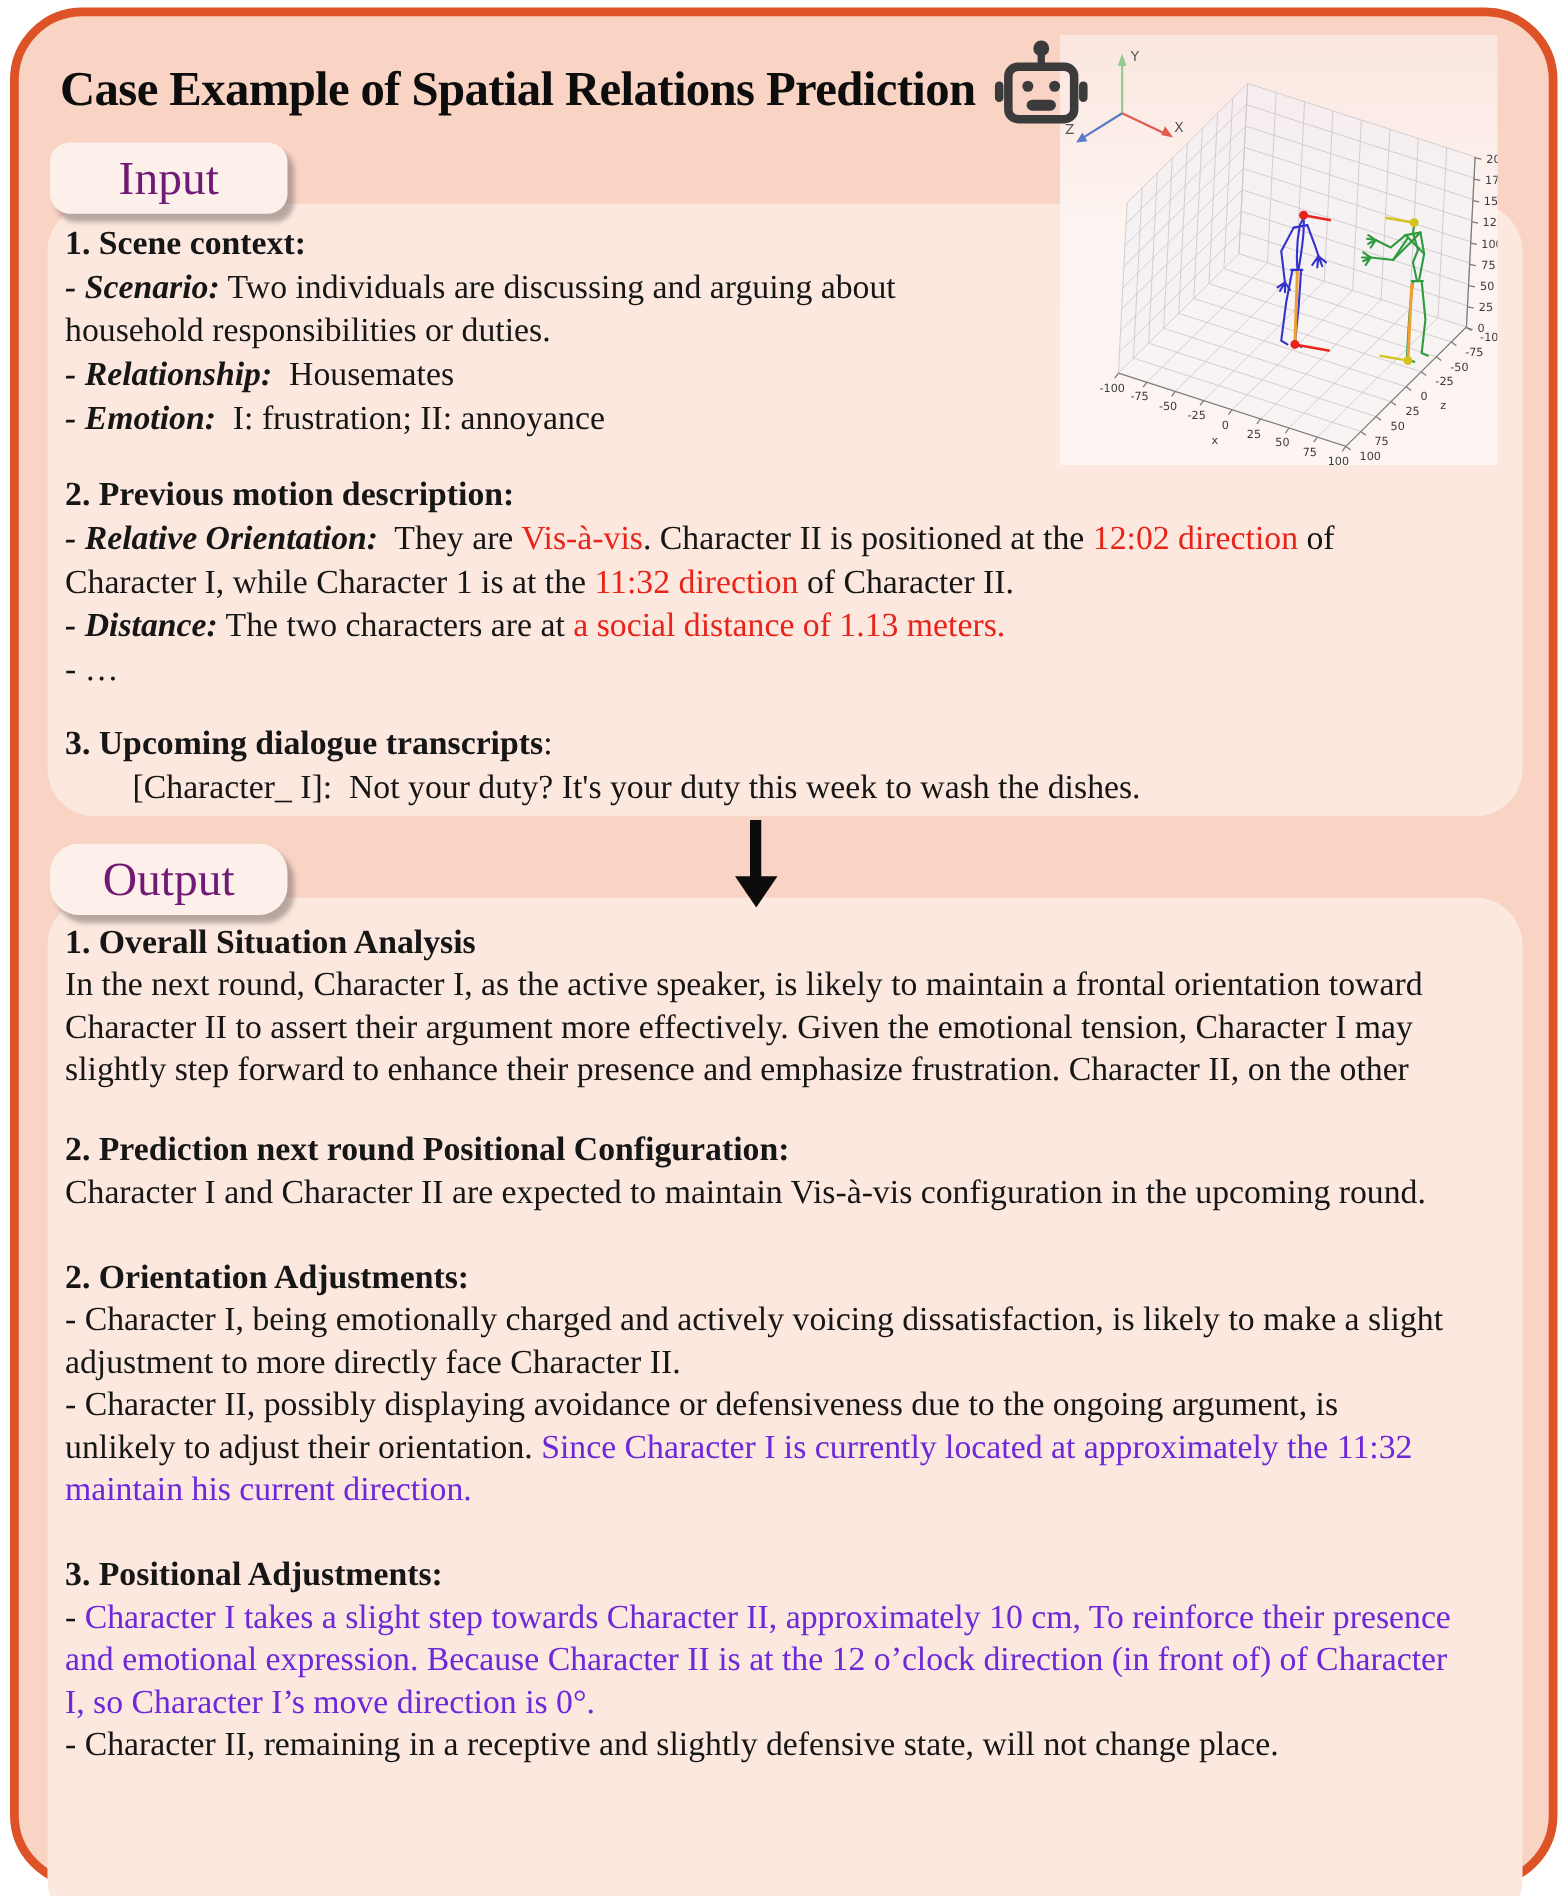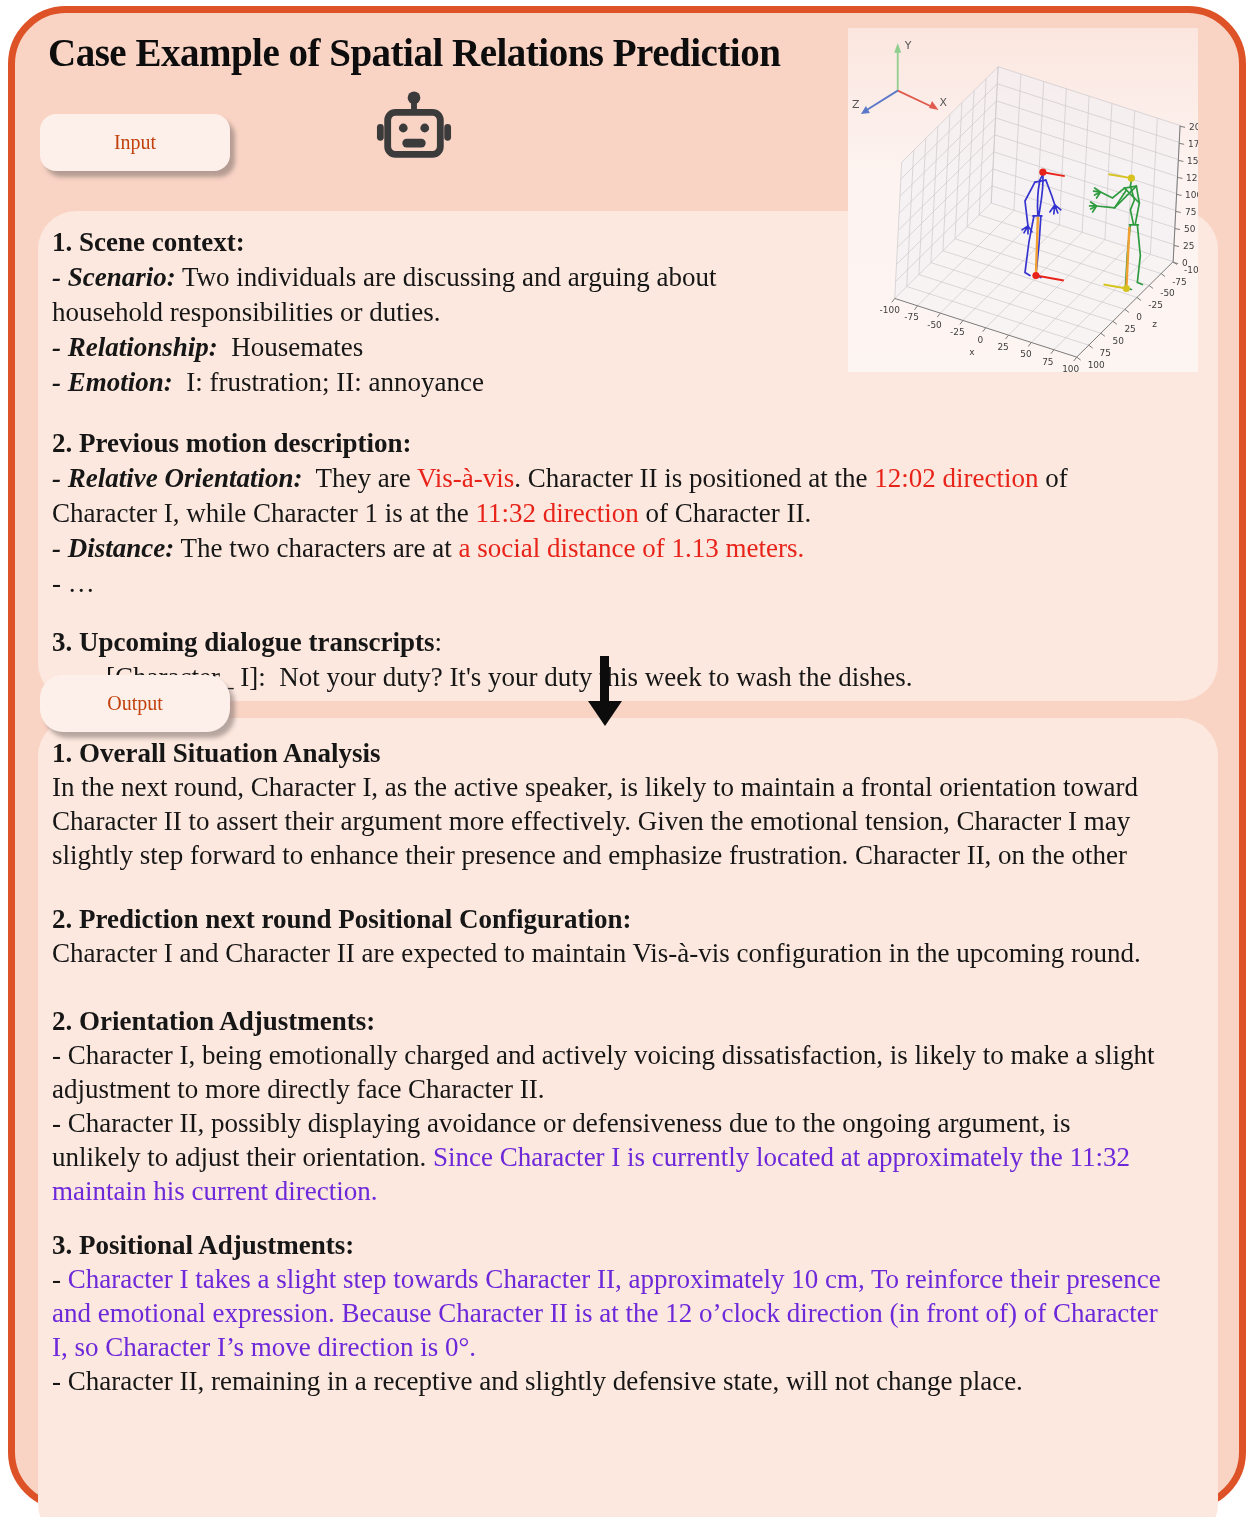--- a/index.html
+++ b/index.html
@@ -1,39 +1,39 @@
 <!DOCTYPE html>
 <html><head>
 <meta charset="utf-8">
 <style>
   html,body{margin:0;padding:0;background:#ffffff;}
   #canvas{position:relative;width:1254px;height:1517px;background:#ffffff;overflow:hidden;
           font-family:"Liberation Serif",serif;color:#161616;}
   #frame{position:absolute;left:8px;top:6px;width:1224px;height:1490px;
          background:#f9d3c4;border:7px solid #dd5226;border-radius:58px;}
   
-  #title-row{position:absolute;left:48px;top:30px;display:flex;align-items:center;gap:14px;z-index:5;flex-direction:column;}
+  #title-row{position:absolute;left:48px;top:30px;display:flex;align-items:center;gap:14px;z-index:5;}
   #page-title{font-size:39px;font-weight:bold;letter-spacing:-0.5px;color:#0d0d0d;white-space:nowrap;}
   
   .pill{position:absolute;width:190px;height:57px;background:#fdf0ea;border-radius:16px;
-        display:flex;align-items:center;justify-content:center;font-size:20px;color:#c2410c;
+        display:flex;align-items:center;justify-content:center;font-size:38px;color:#701a75;
         box-shadow:5px 6px 4px rgba(125,112,108,0.55);z-index:6;}
   #input-pill{left:40px;top:114px;}
   #output-pill{left:40px;top:675px;border-radius:23px;}
   
   .content-box{position:absolute;left:38px;width:1180px;background:#fce8de;border-radius:38px;z-index:1;}
-  #input-box{top:163px;height:490px;padding:14px 16px 0 14px;box-sizing:border-box;margin-top:48px;}
+  #input-box{top:163px;height:490px;padding:14px 16px 0 14px;box-sizing:border-box;}
   #output-box{top:718px;height:824px;padding:18px 16px 0 14px;box-sizing:border-box;}
   
   .sec{margin:0;}
   .tl{white-space:pre-wrap;font-size:27px;}
   #input-box .tl{line-height:35px;}
   #output-box .tl{line-height:34px;}
   #in-sec2{margin-top:26px;} #in-sec3{margin-top:24px;}
-  #out-sec2{margin-top:30px;} #out-sec3{margin-top:34px;} #out-sec4{margin-top:20px;}
+  #out-sec2{margin-top:30px;} #out-sec3{margin-top:34px;} #out-sec4{margin-top:34px;}
   .seg-n{} .seg-b{font-weight:bold;} .seg-i{}
   .seg-bi{font-weight:bold;font-style:italic;}
   .seg-r{color:#e8231a;} .seg-bl{color:#6d28d9;}
   
   #flow-arrow{position:absolute;left:588px;top:656px;width:34px;height:70px;z-index:6;}
   #flow-arrow .stem{position:absolute;left:12px;top:0;width:9px;height:46px;background:#0c0c0c;}
   #flow-arrow .head{position:absolute;left:0;top:45px;width:0;height:0;
     border-left:17px solid transparent;border-right:17px solid transparent;border-top:25px solid #0c0c0c;}
   
   #plot-box{position:absolute;left:848px;top:28px;width:350px;height:344px;z-index:3;

